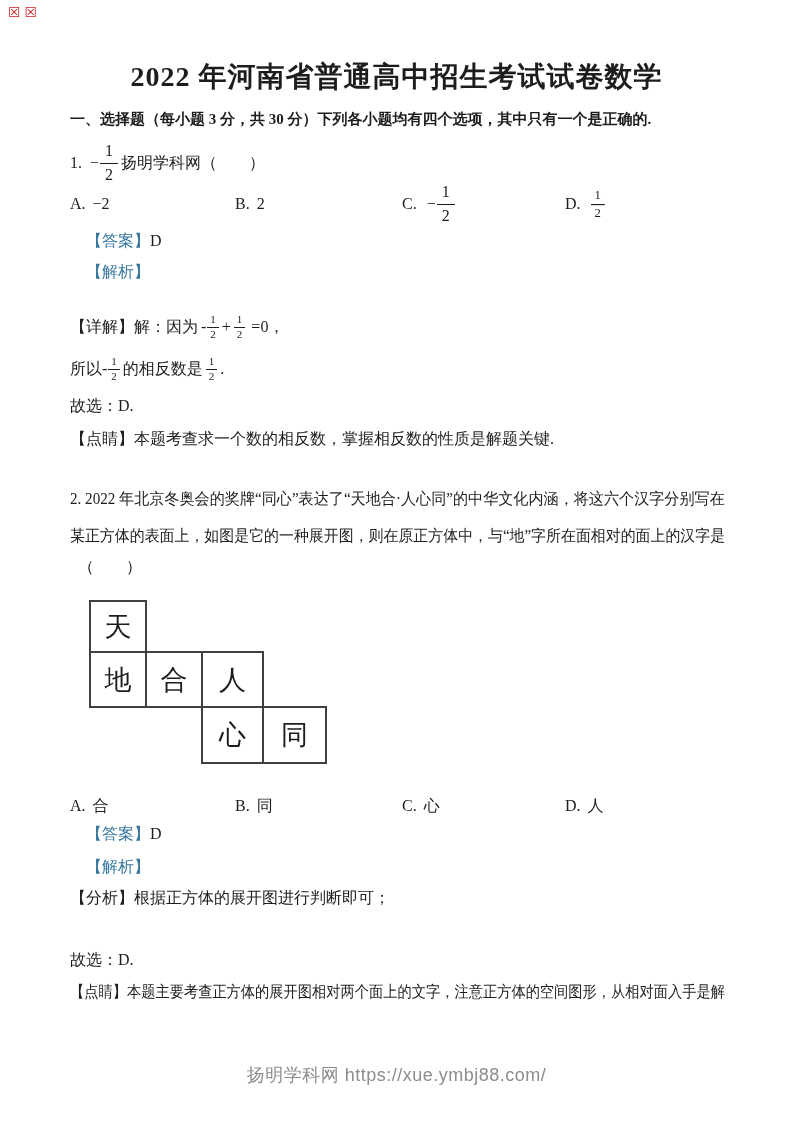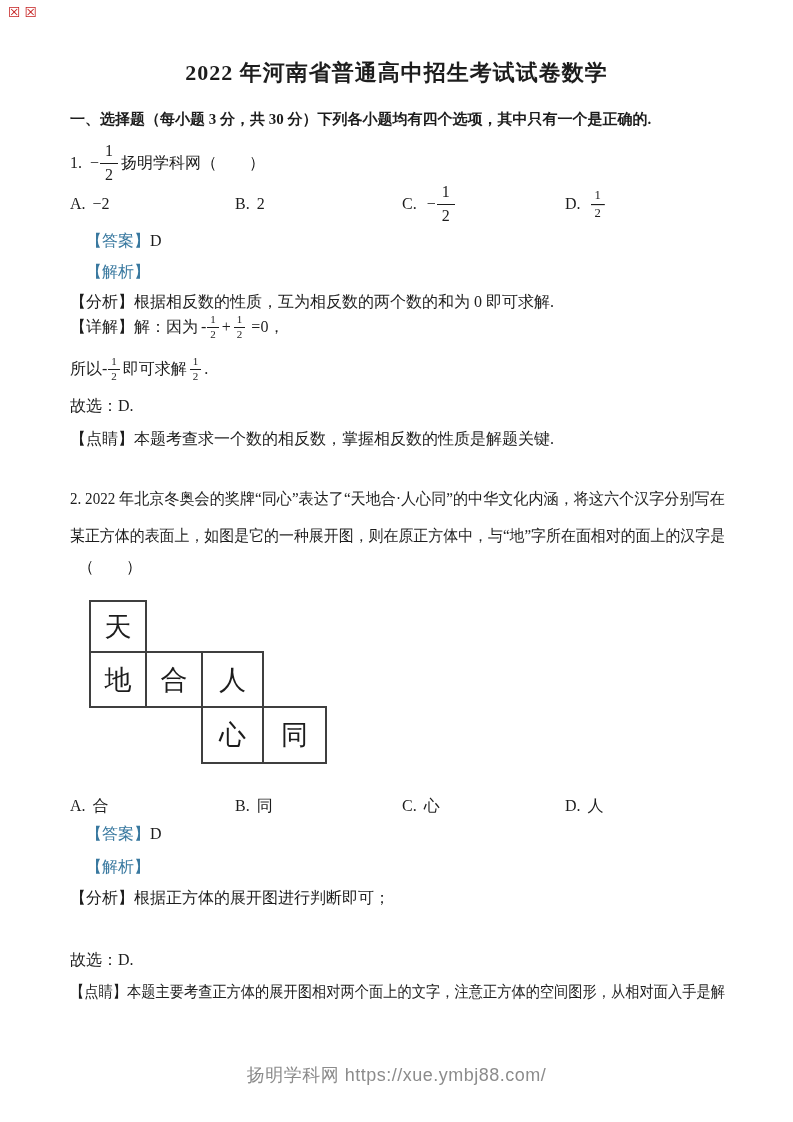--- a/index.html
+++ b/index.html
@@ -9,21 +9,21 @@
     color:var(--text,#1d1d1d);
   }
   .page{position:relative;width:793px;height:1122px;background:#fff;overflow:hidden;}
   .corner{
     position:absolute;top:4px;left:8px;
     font-family:"DejaVu Sans",sans-serif;
     font-size:14px;letter-spacing:4px;color:var(--corner-red,#c62323);
   }
   .title{
     position:absolute;top:58px;left:0;width:793px;margin:0;
-    text-align:center;font-size:22px;font-weight:bold;letter-spacing:1px;
+    text-align:center;font-size:28px;font-weight:bold;letter-spacing:1px;
   }
   .section{
     position:absolute;top:110px;left:70px;width:660px;
     font-size:15px;font-weight:bold;white-space:nowrap;
   }
   .tline{
     position:absolute;left:70px;font-size:16px;white-space:nowrap;
   }
   .row{
     position:absolute;left:70px;display:flex;align-items:center;
@@ -110,21 +110,20 @@
       </span>
     </div>
   </div>
 
   <div class="tline" style="top:231px;">
     <span class="teal">【答案】</span><span>D</span>
   </div>
 
   <div class="tline teal" style="top:262px;">【解析】</div>
 
-  <div class="tline" style="top:292px;">【分析】根据相反数的性质，互为相反数的两个数的和为 0 即可求解.</div>
 
   <div class="row" style="top:306px;height:42px;text-align:right;">
     <span>【详解】解：因为</span>
     <span class="frac sm">
       <span class="fsign">-</span>
       <span class="fstack">
         <span class="fnum">1</span>
         <span class="fden">2</span>
       </span>
     </span>
@@ -140,21 +139,21 @@
 
   <div class="row" style="top:348px;height:42px;">
     <span>所以</span>
     <span class="frac sm" style="margin-left:0;">
       <span class="fsign">-</span>
       <span class="fstack">
         <span class="fnum">1</span>
         <span class="fden">2</span>
       </span>
     </span>
-    <span>即可求解</span>
+    <span>的相反数是</span>
     <span class="frac sm">
       <span class="fstack">
         <span class="fnum">1</span>
         <span class="fden">2</span>
       </span>
     </span>
     <span>.</span>
   </div>
 
   <div class="tline" style="top:396px;">故选：D.</div>

